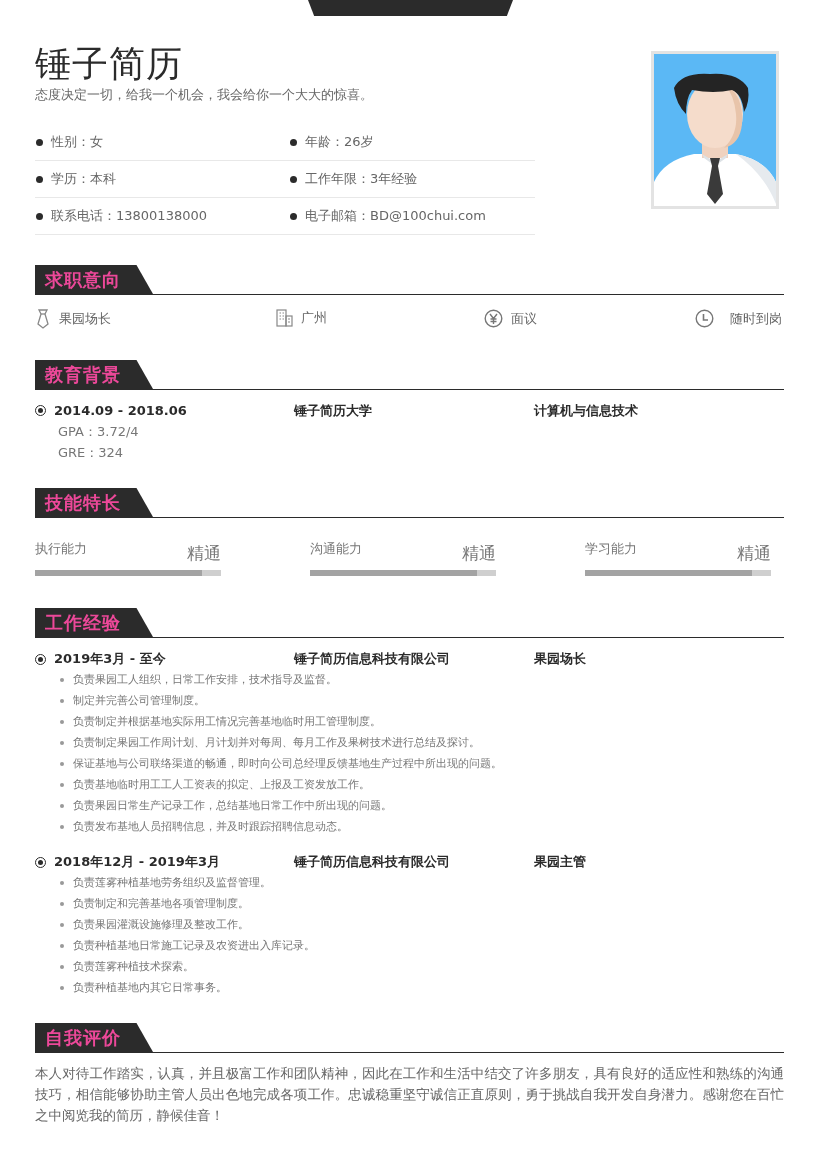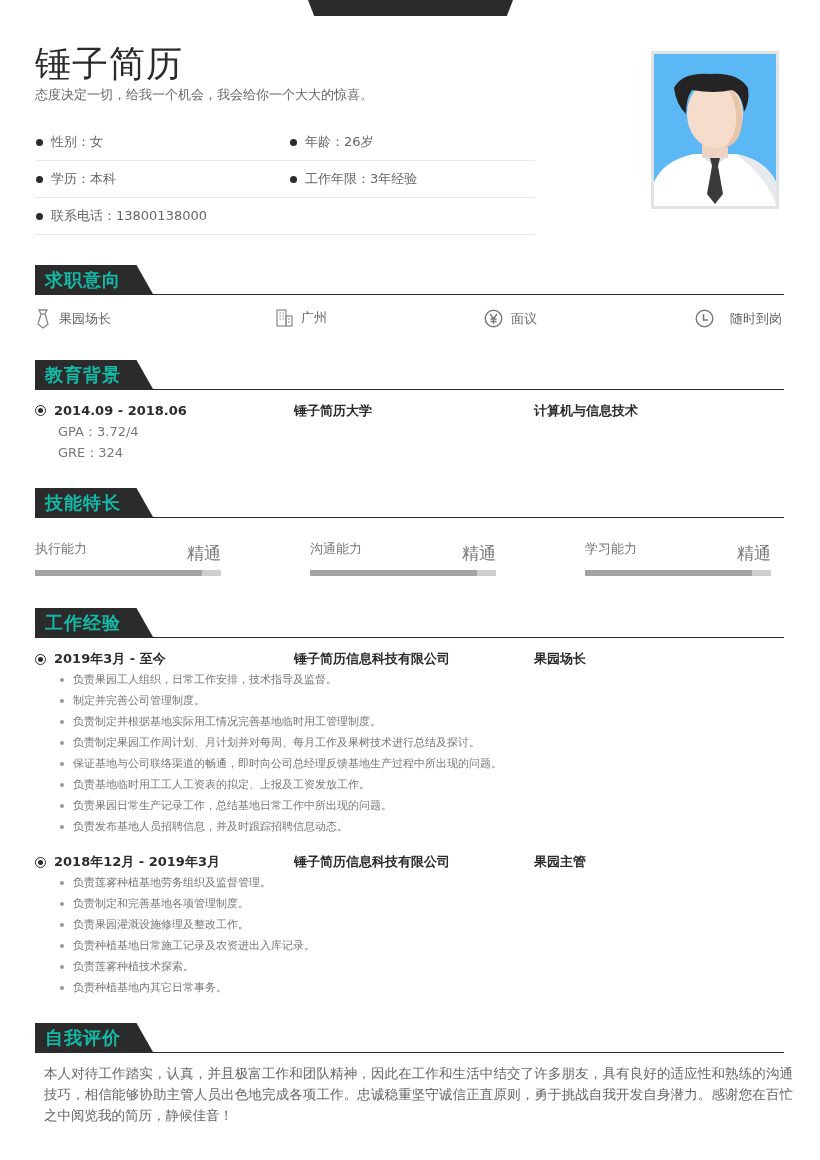--- a/index.html
+++ b/index.html
@@ -20,21 +20,21 @@
   .info-cell { width: 250px; display: flex; align-items: center; font-size: 13px; color: #666; }
   .info-cell .dot { width: 7px; height: 7px; border-radius: 50%; background: #2b2b2b; margin: 0 8px 0 1px; flex: none; }
 
   .photo { position: absolute; left: 651px; top: 51px; width: 128px; height: 158px; border: 3px solid #e3e3e3; background: #5bb8f5; overflow: hidden; }
 
   .section-head { position: absolute; left: 35px; width: 749px; height: 30px; border-bottom: 1.5px solid #2b2b2b; }
   .section-head .tab {
     position: absolute; left: 0; bottom: 0; height: 29px; width: 118px; background: #2b2b2b;
     clip-path: polygon(0 0, 86% 0, 100% 100%, 0 100%);
   }
-  .section-head .tab span { position: absolute; left: 10px; top: 3px; font-size: 18px; font-weight: bold; color: #14b8a6; letter-spacing: 1px; }
+  .section-head .tab span { position: absolute; left: 10px; top: 3px; font-size: 18px; font-weight: bold; color: #ec4899; letter-spacing: 1px; }
 
   .intent { position: absolute; left: 35px; top: 309px; width: 749px; height: 22px; font-size: 13px; color: #666; }
   .intent-item { position: absolute; top: 0; display: flex; align-items: center; }
   .intent-item svg { margin-right: 8px; }
 
   .edu { position: absolute; left: 35px; top: 400px; width: 749px; }
   .edu-head { display: flex; align-items: center; height: 21px; font-size: 13px; font-weight: bold; color: #2b2b2b; }
   .radio { width: 11px; height: 11px; border: 1.2px solid #2b2b2b; border-radius: 50%; display: flex; align-items: center; justify-content: center; margin-right: 8px; flex: none; }
   .radio::after { content: ""; width: 5px; height: 5px; border-radius: 50%; background: #2b2b2b; }
   .edu-sub { font-size: 13px; color: #777; margin-left: 23px; line-height: 21px; }
@@ -47,21 +47,21 @@
   .skill .bar .fill { height: 100%; background: #a3a3a3; }
 
   .work { position: absolute; left: 35px; width: 749px; }
   .job-head { display: flex; align-items: center; height: 20px; font-size: 13px; font-weight: bold; color: #2b2b2b; }
   .job-head .period { width: 240px; }
   .job-head .company { width: 240px; }
   .job-list { list-style: none; margin-left: 25px; }
   .job-list li { position: relative; font-size: 11px; color: #777; line-height: 21px; padding-left: 13px; }
   .job-list li::before { content: ""; position: absolute; left: 0; top: 9px; width: 4px; height: 4px; border-radius: 50%; background: #999; }
 
-  .self-eval { position: absolute; left: 35px; top: 1063px; width: 749px; font-size: 13.5px; color: #666; line-height: 21px; text-align: justify; margin-left: 9px; }
+  .self-eval { position: absolute; left: 35px; top: 1063px; width: 749px; font-size: 13.5px; color: #666; line-height: 21px; text-align: justify; }
 </style>
 </head>
 <body>
 
 <div class="top-tab"></div>
 
 <h1 class="name">锤子简历</h1>
 <div class="motto">态度决定一切，给我一个机会，我会给你一个大大的惊喜。</div>
 
 <div class="info">
@@ -82,20 +82,24 @@
       </div>
     <div class="info-cell">
         <span class="dot"></span>
         <span>工作年限：3年经验</span>
       </div>
   </div>
   <div class="info-row">
     <div class="info-cell">
         <span class="dot"></span>
         <span>联系电话：13800138000</span>
+      </div>
+    <div class="info-cell">
+        <span class="dot"></span>
+        <span>电子邮箱：BD@100chui.com</span>
       </div>
   </div>
 </div>
 
 <div class="photo">
   <svg width="122" height="152" viewBox="0 0 122 152">
     <rect width="122" height="152" fill="#5bb8f5"></rect>
     <path d="M0 128 Q10 106 40 100 L82 100 Q112 106 122 128 L122 152 L0 152 Z" fill="#ffffff"></path>
     <path d="M82 100 Q112 106 122 128 L122 150 Q110 120 82 100 Z" fill="#e6eaee"></path>
     <rect x="48" y="80" width="26" height="24" fill="#efd2bf"></rect>

